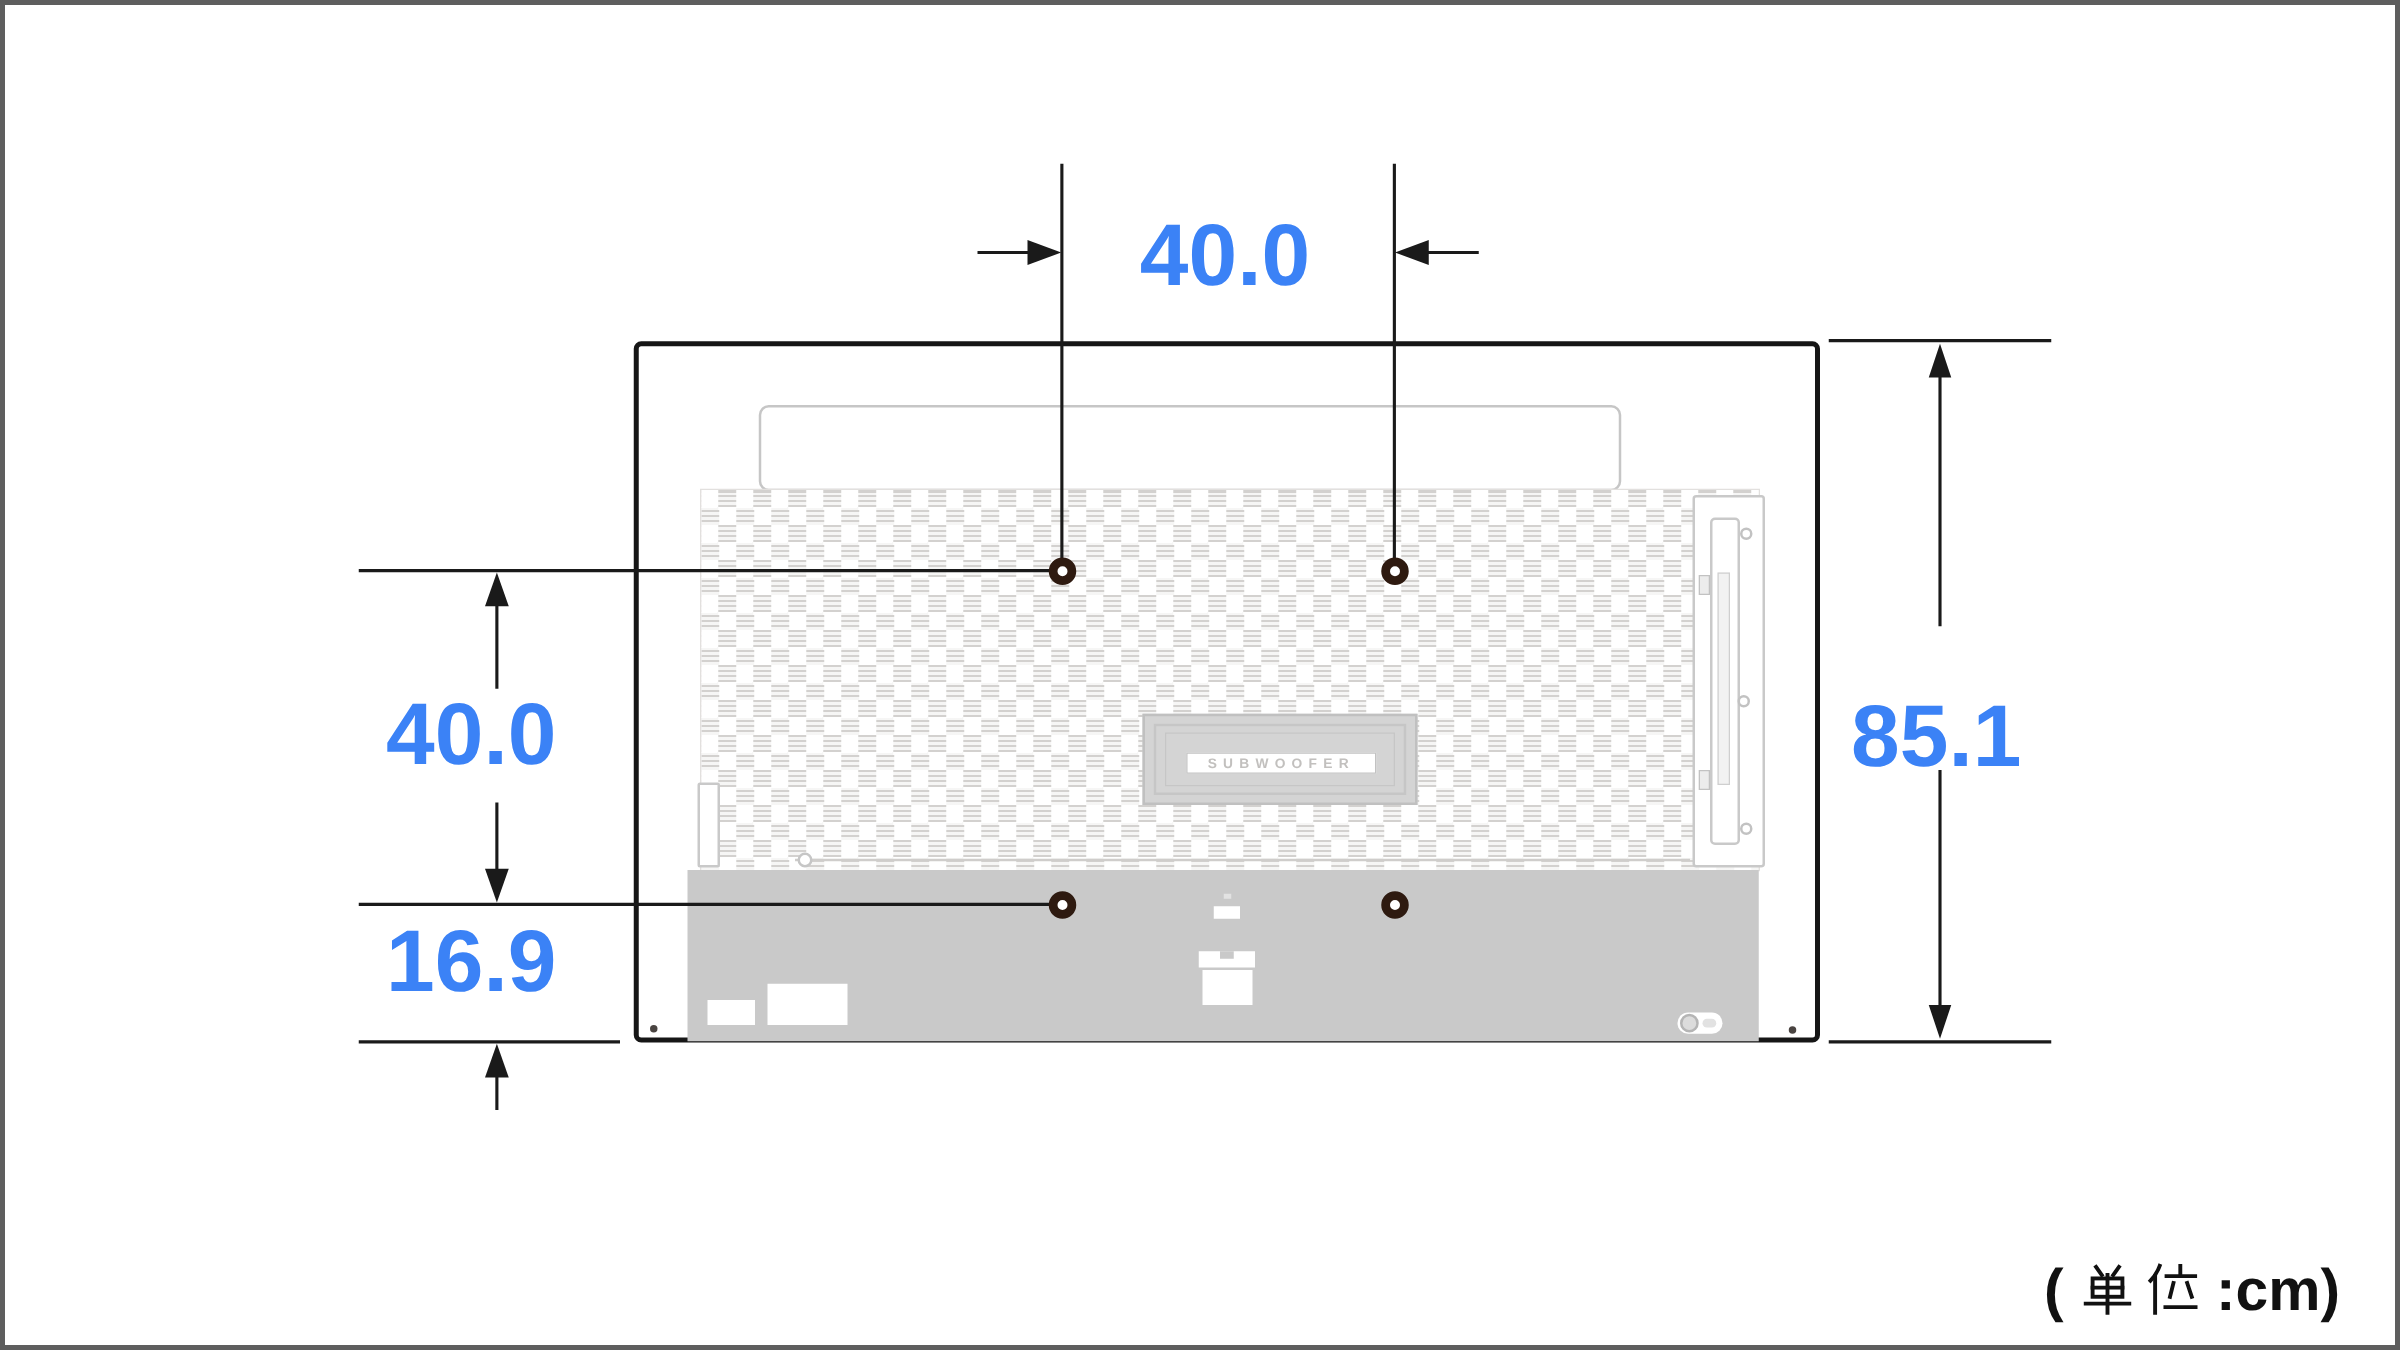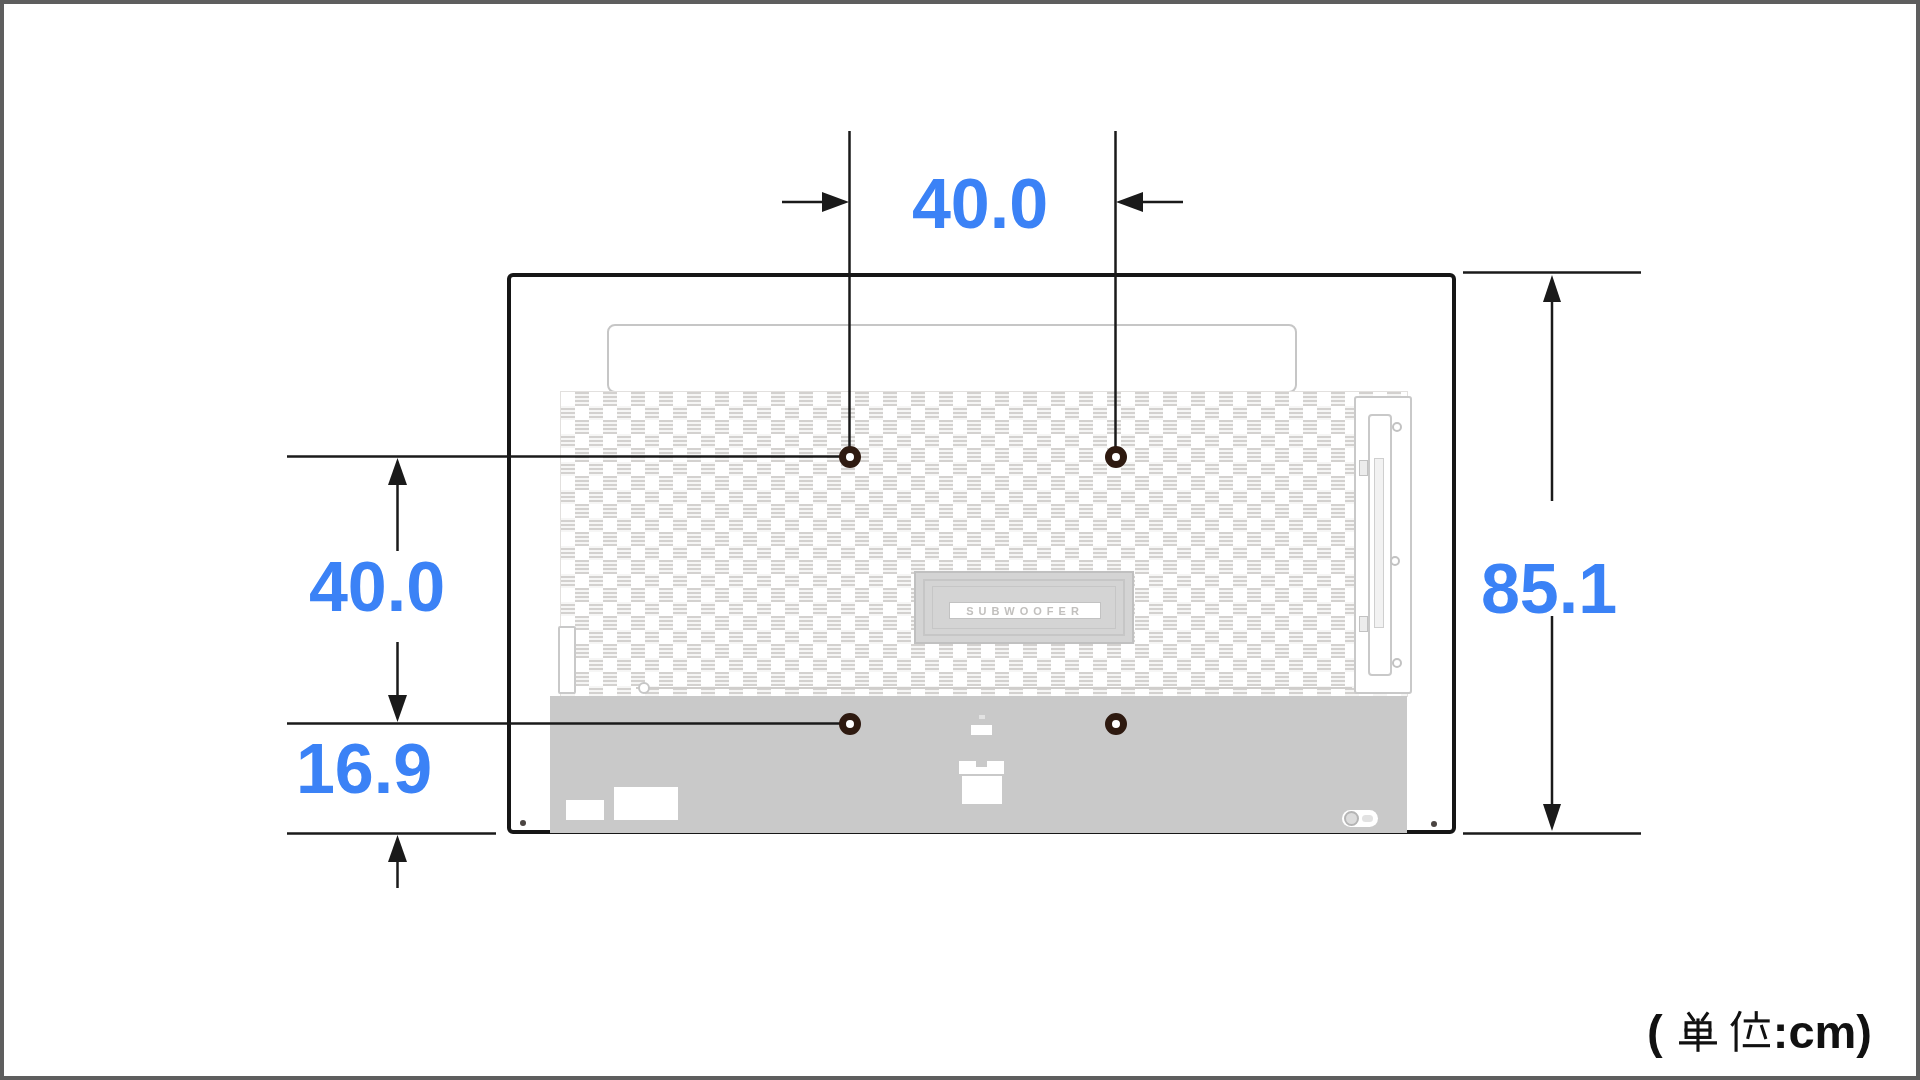--- a/index.html
+++ b/index.html
@@ -95,21 +95,21 @@
     font-size:70px;font-weight:bold;color:#3b82f6;white-space:nowrap;line-height:1;
   }
   
   .unit-note{
     position:absolute;right:44px;top:1000px;height:54px;
     display:flex;align-items:center;
     font-size:47px;font-weight:bold;color:#111;
   }
   .unit-note .kanji-svg{display:block;margin:0 3px;}
   .unit-note .pre{margin-right:10px;}
-  .unit-note .suf{}
+  .unit-note .suf{margin-left:12px;}
   .sr-only{position:absolute;width:1px;height:1px;overflow:hidden;clip:rect(0 0 0 0);white-space:nowrap;}
 </style>
 </head>
 <body>
 
 <div class="canvas">
 
   <div class="tv-outline"></div>
   <div class="bracket-rect"></div>
   <div class="grille"></div>
@@ -183,21 +183,21 @@
     </g>
   </svg>
 
   <div class="vesa-hole" style="left:835px;top:442px;"></div>
   <div class="vesa-hole" style="left:1101px;top:442px;"></div>
   <div class="vesa-hole" style="left:835px;top:709px;"></div>
   <div class="vesa-hole" style="left:1101px;top:709px;"></div>
 
   <div class="dim-label" style="left:976px;top:200px;">40.0</div>
   <div class="dim-label" style="left:373px;top:583px;">40.0</div>
-  <div class="dim-label" style="left:360px;top:765px;">16.9</div>
+  <div class="dim-label" style="left:373px;top:765px;">16.9</div>
   <div class="dim-label" style="left:1545px;top:557px;margin-top:28px;">85.1</div>
 
   <div class="unit-note">
     <span class="pre">(</span>
 
     <svg class="kanji-svg" width="44" height="44" viewBox="0 0 48 48" fill="none" stroke="#111" stroke-width="3.4" stroke-linecap="square">
       <path d="M14 5 L19 12"></path>
         <path d="M34 5 L29 12"></path>
       <rect x="11" y="15" width="26" height="16"></rect>
       <path d="M11 23 H37"></path>

